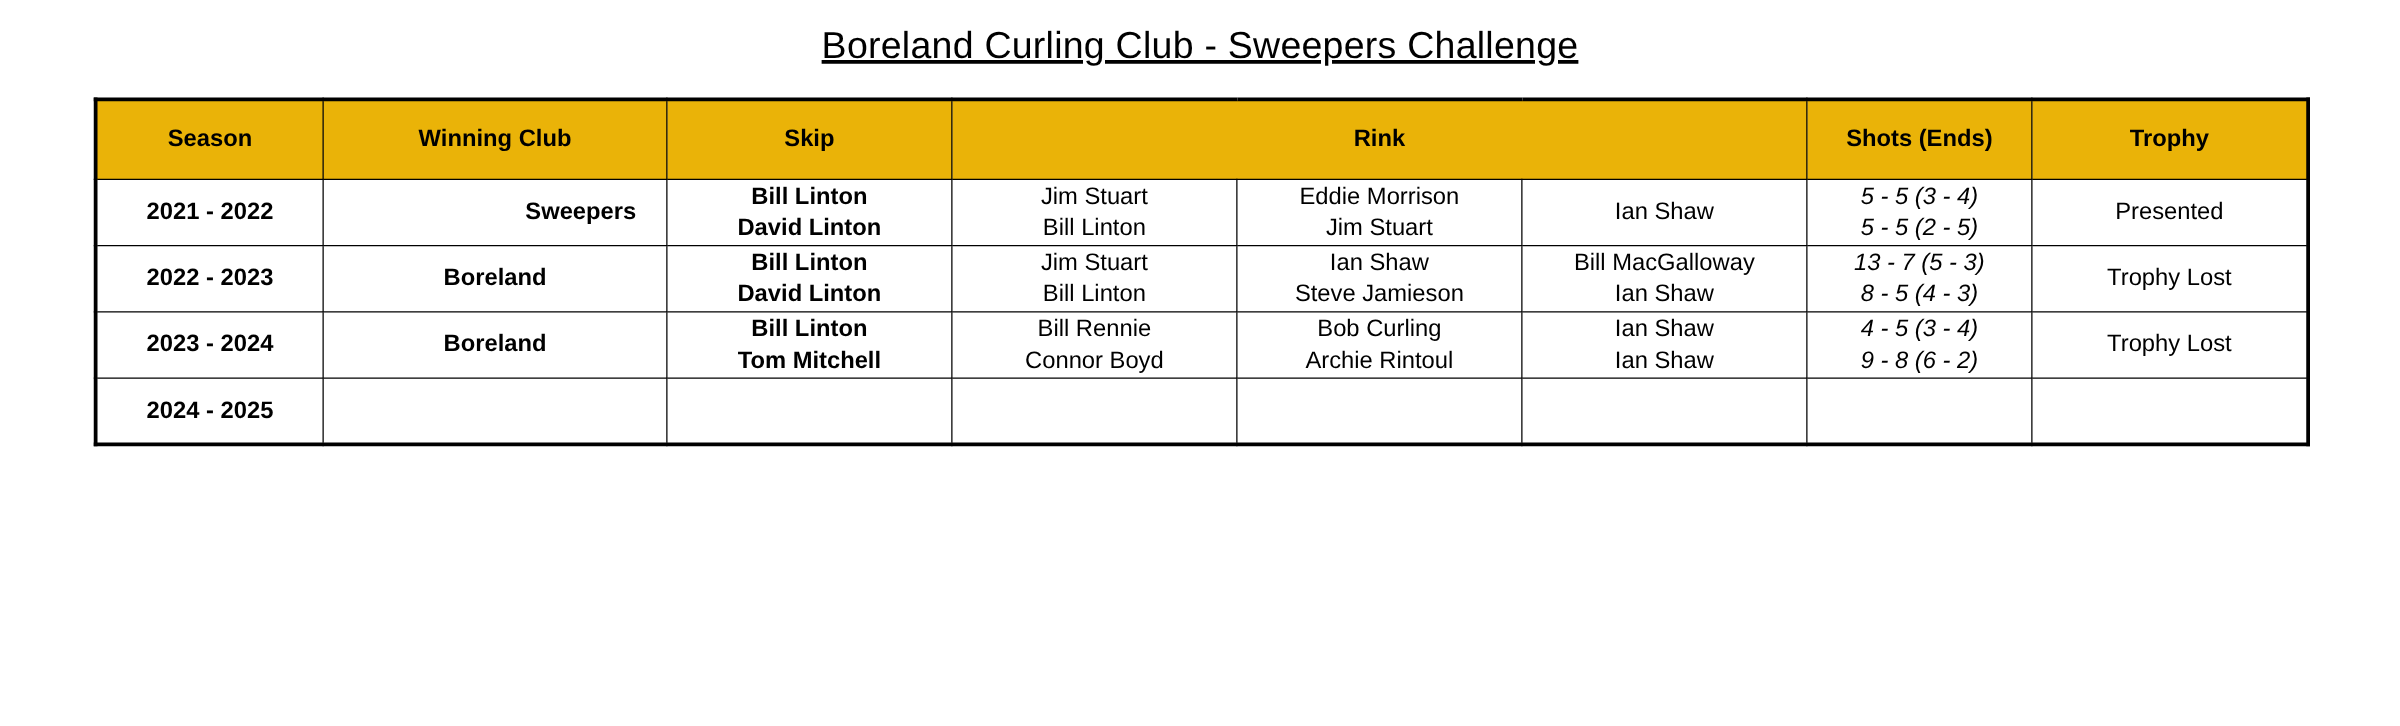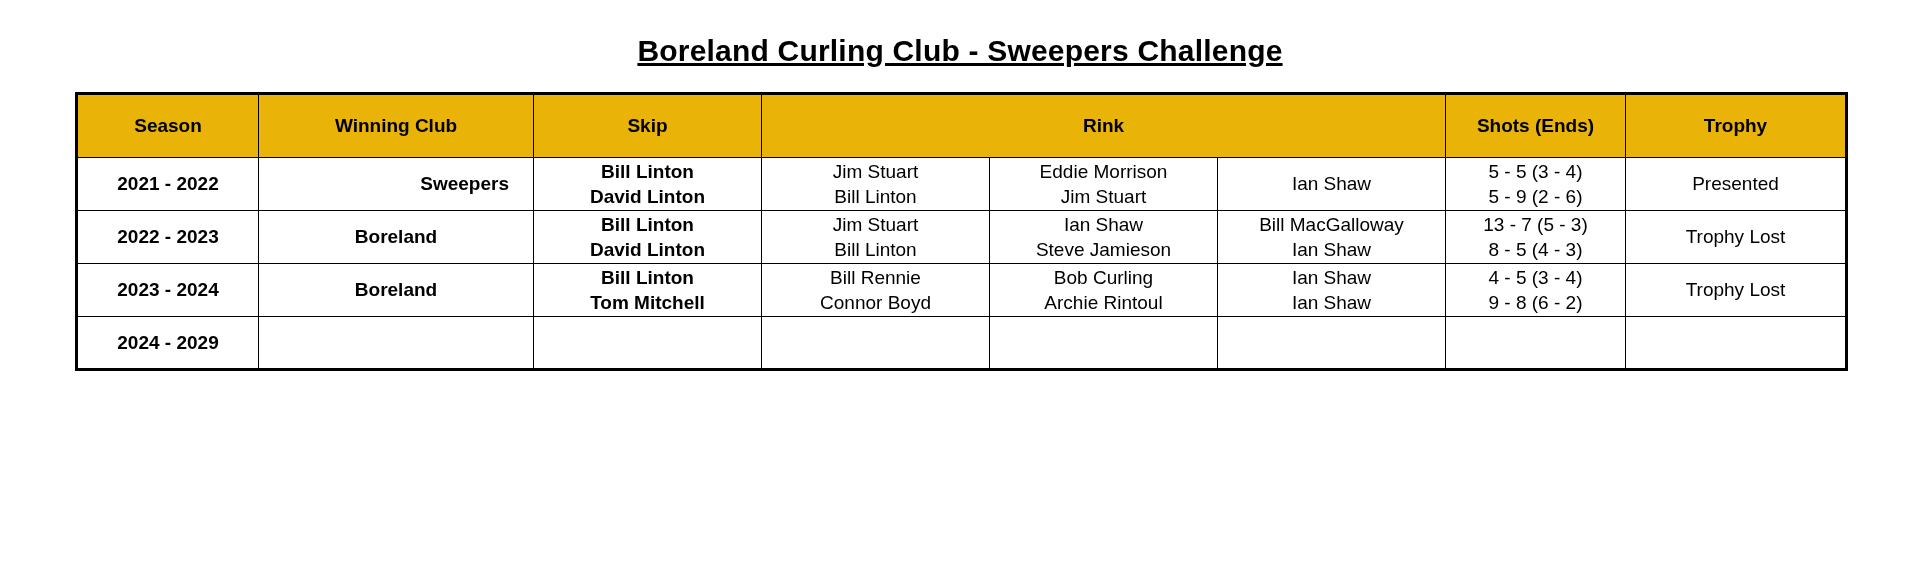--- a/index.html
+++ b/index.html
@@ -13,24 +13,24 @@
   .page {
     position: relative;
     width: 1920px;
     height: 581px;
     background: #ffffff;
     box-sizing: border-box;
   }
   .title {
     text-align: center;
     font-size: 30px;
-    font-weight: bold;
+    font-weight: normal;
     color: #000000;
     text-decoration: underline;
-    padding-top: 34px;
+    padding-top: 20px;
     letter-spacing: 0.2px;
   }
   .table-wrap {
     margin: 24px 75px 0 75px;
   }
   table.sweepers {
     border-collapse: collapse;
     width: 1770px;
     table-layout: fixed;
     border: 3px solid #000000;
@@ -80,20 +80,21 @@
   td.club.bold { font-weight: bold; margin-top: 16px; }
   td.club.center { text-align: center; padding-left: 0; }
   td.skip {
     font-weight: bold;
     font-size: 19px;
   }
   td.rink { font-size: 19px; }
   td.shots {
     font-size: 19px;
     border-left: 3px solid #000000;
+    font-style: italic;
   }
   td.trophy { font-size: 19px; }
   td.cancelled {
     font-weight: bold;
     font-size: 19px;
     text-align: center;
   }
   tbody tr { height: 52px; }
   tbody tr.tall { height: 53px; }
   tbody tr.empty { height: 53px; }
@@ -145,21 +146,21 @@
           <td class="rink">
             <span class="line">Eddie Morrison</span>
             <span class="line">Jim Stuart</span>
           </td>
           <td class="rink">
             <span class="line">Ian Shaw</span>
             <span class="line"></span>
           </td>
           <td class="shots">
             <span class="line">5 - 5 (3 - 4)</span>
-            <span class="line">5 - 9 (2 - 6)</span>
+            <span class="line">5 - 5 (2 - 5)</span>
           </td>
           <td class="trophy">Presented</td>
         </tr>
 
         <tr class="tall">
           <td class="season">2022 - 2023</td>
           <td class="club bold">Boreland</td>
           <td class="skip">
             <span class="line">Bill Linton</span>
             <span class="line">David Linton</span>
@@ -203,21 +204,21 @@
             <span class="line">Ian Shaw</span>
           </td>
           <td class="shots">
             <span class="line">4 - 5 (3 - 4)</span>
             <span class="line">9 - 8 (6 - 2)</span>
           </td>
           <td class="trophy">Trophy Lost</td>
         </tr>
 
         <tr class="empty">
-          <td class="season">2024 - 2029</td>
+          <td class="season">2024 - 2025</td>
           <td class="club"></td>
           <td class="skip"></td>
           <td class="rink"></td>
           <td class="rink"></td>
           <td class="rink"></td>
           <td class="shots"></td>
           <td class="trophy"></td>
         </tr>
 
       </tbody>

